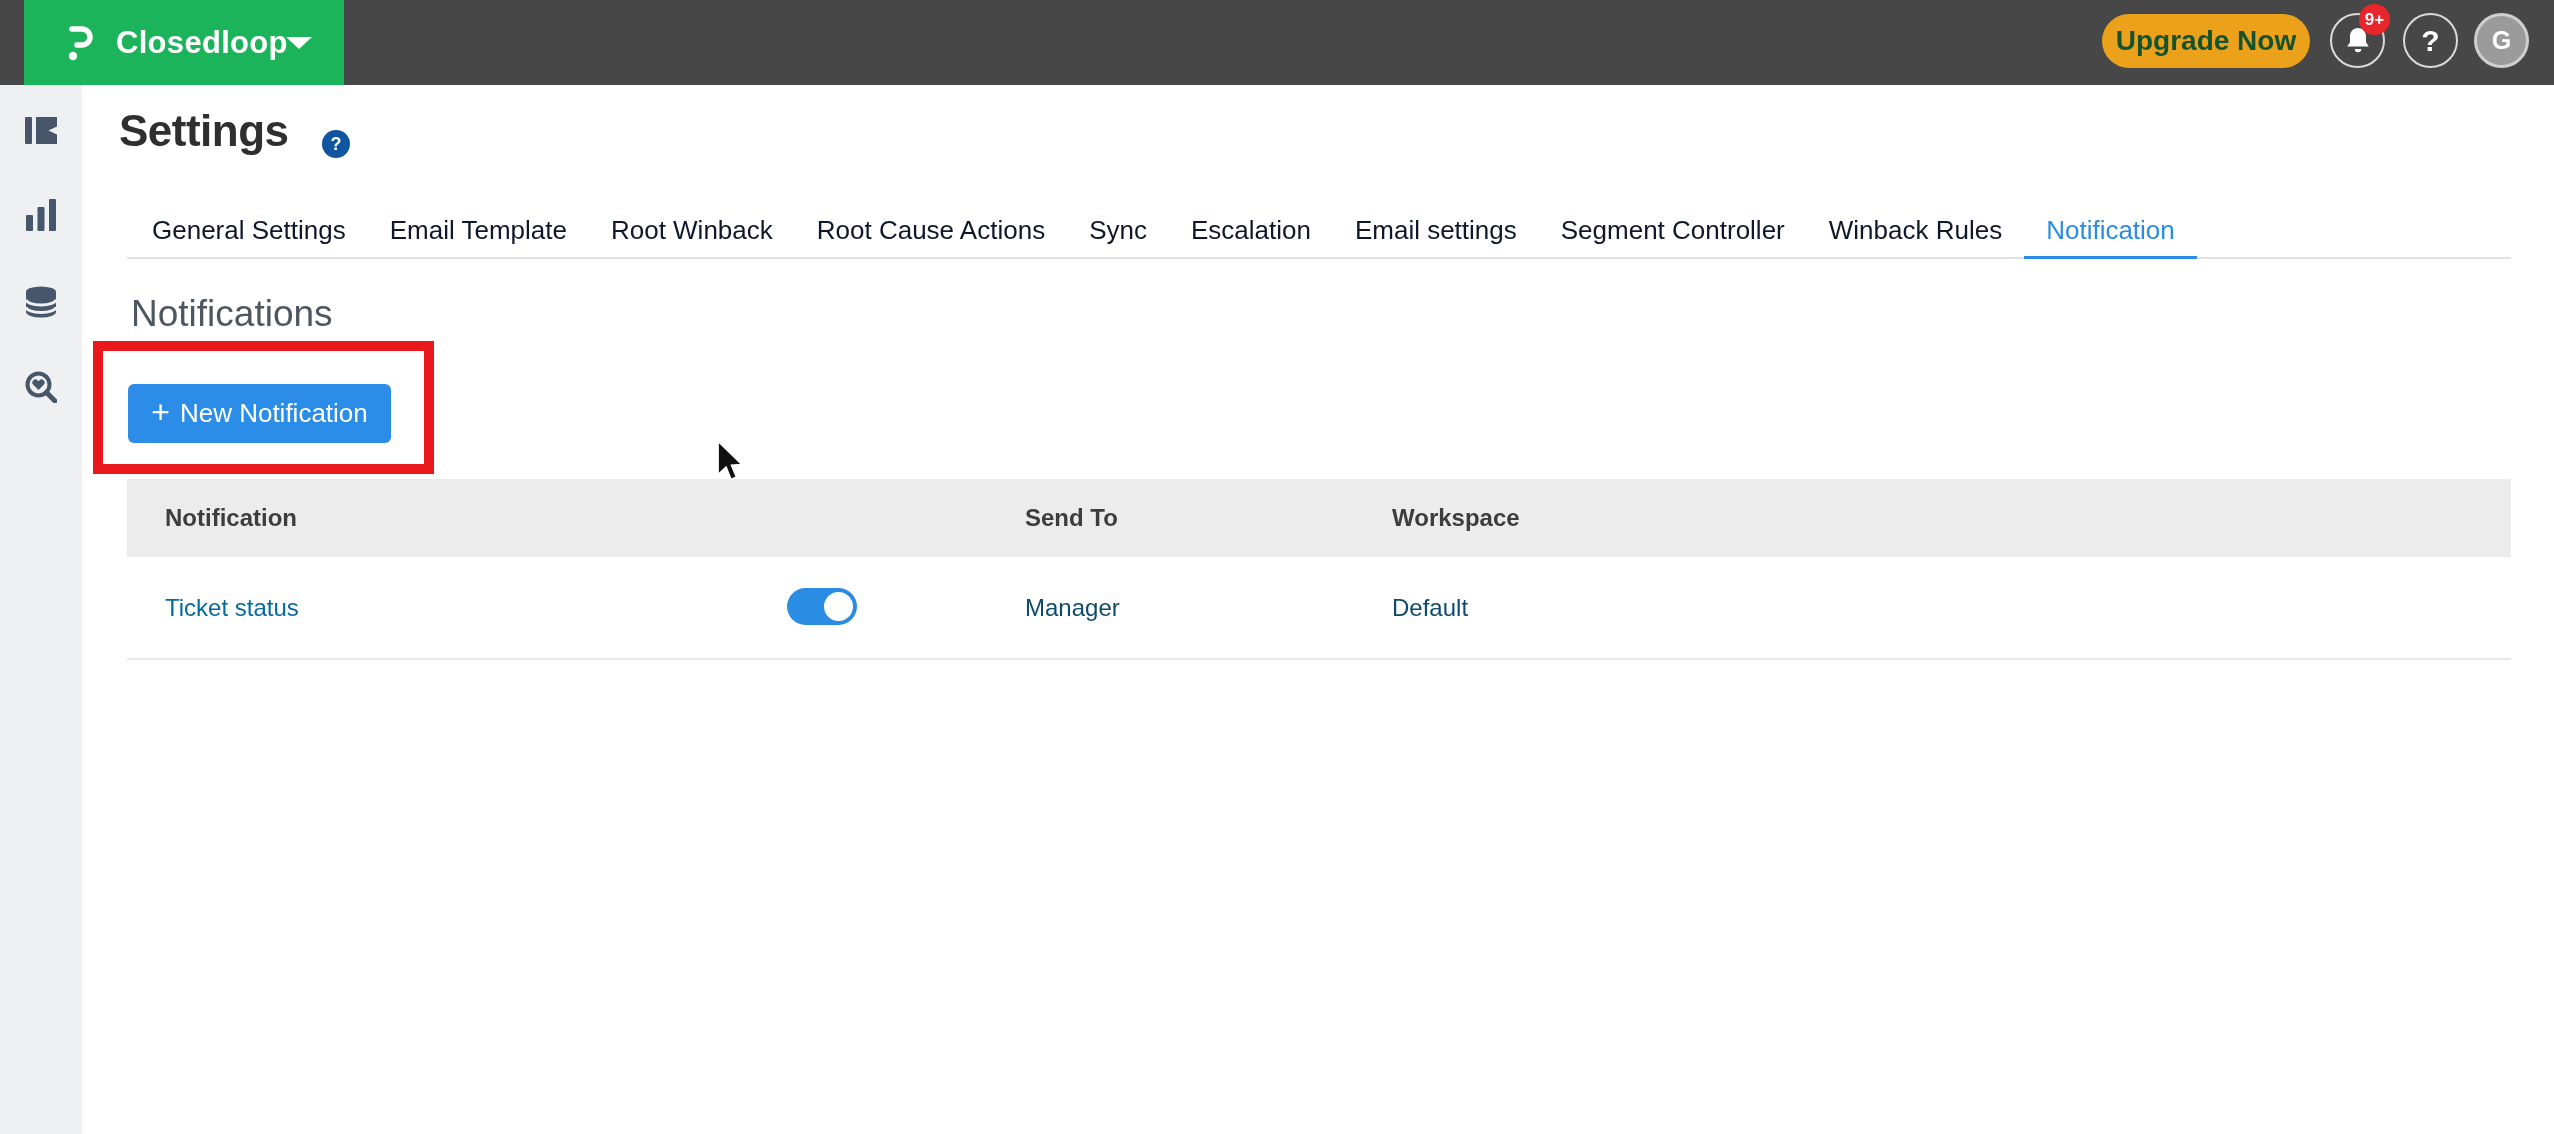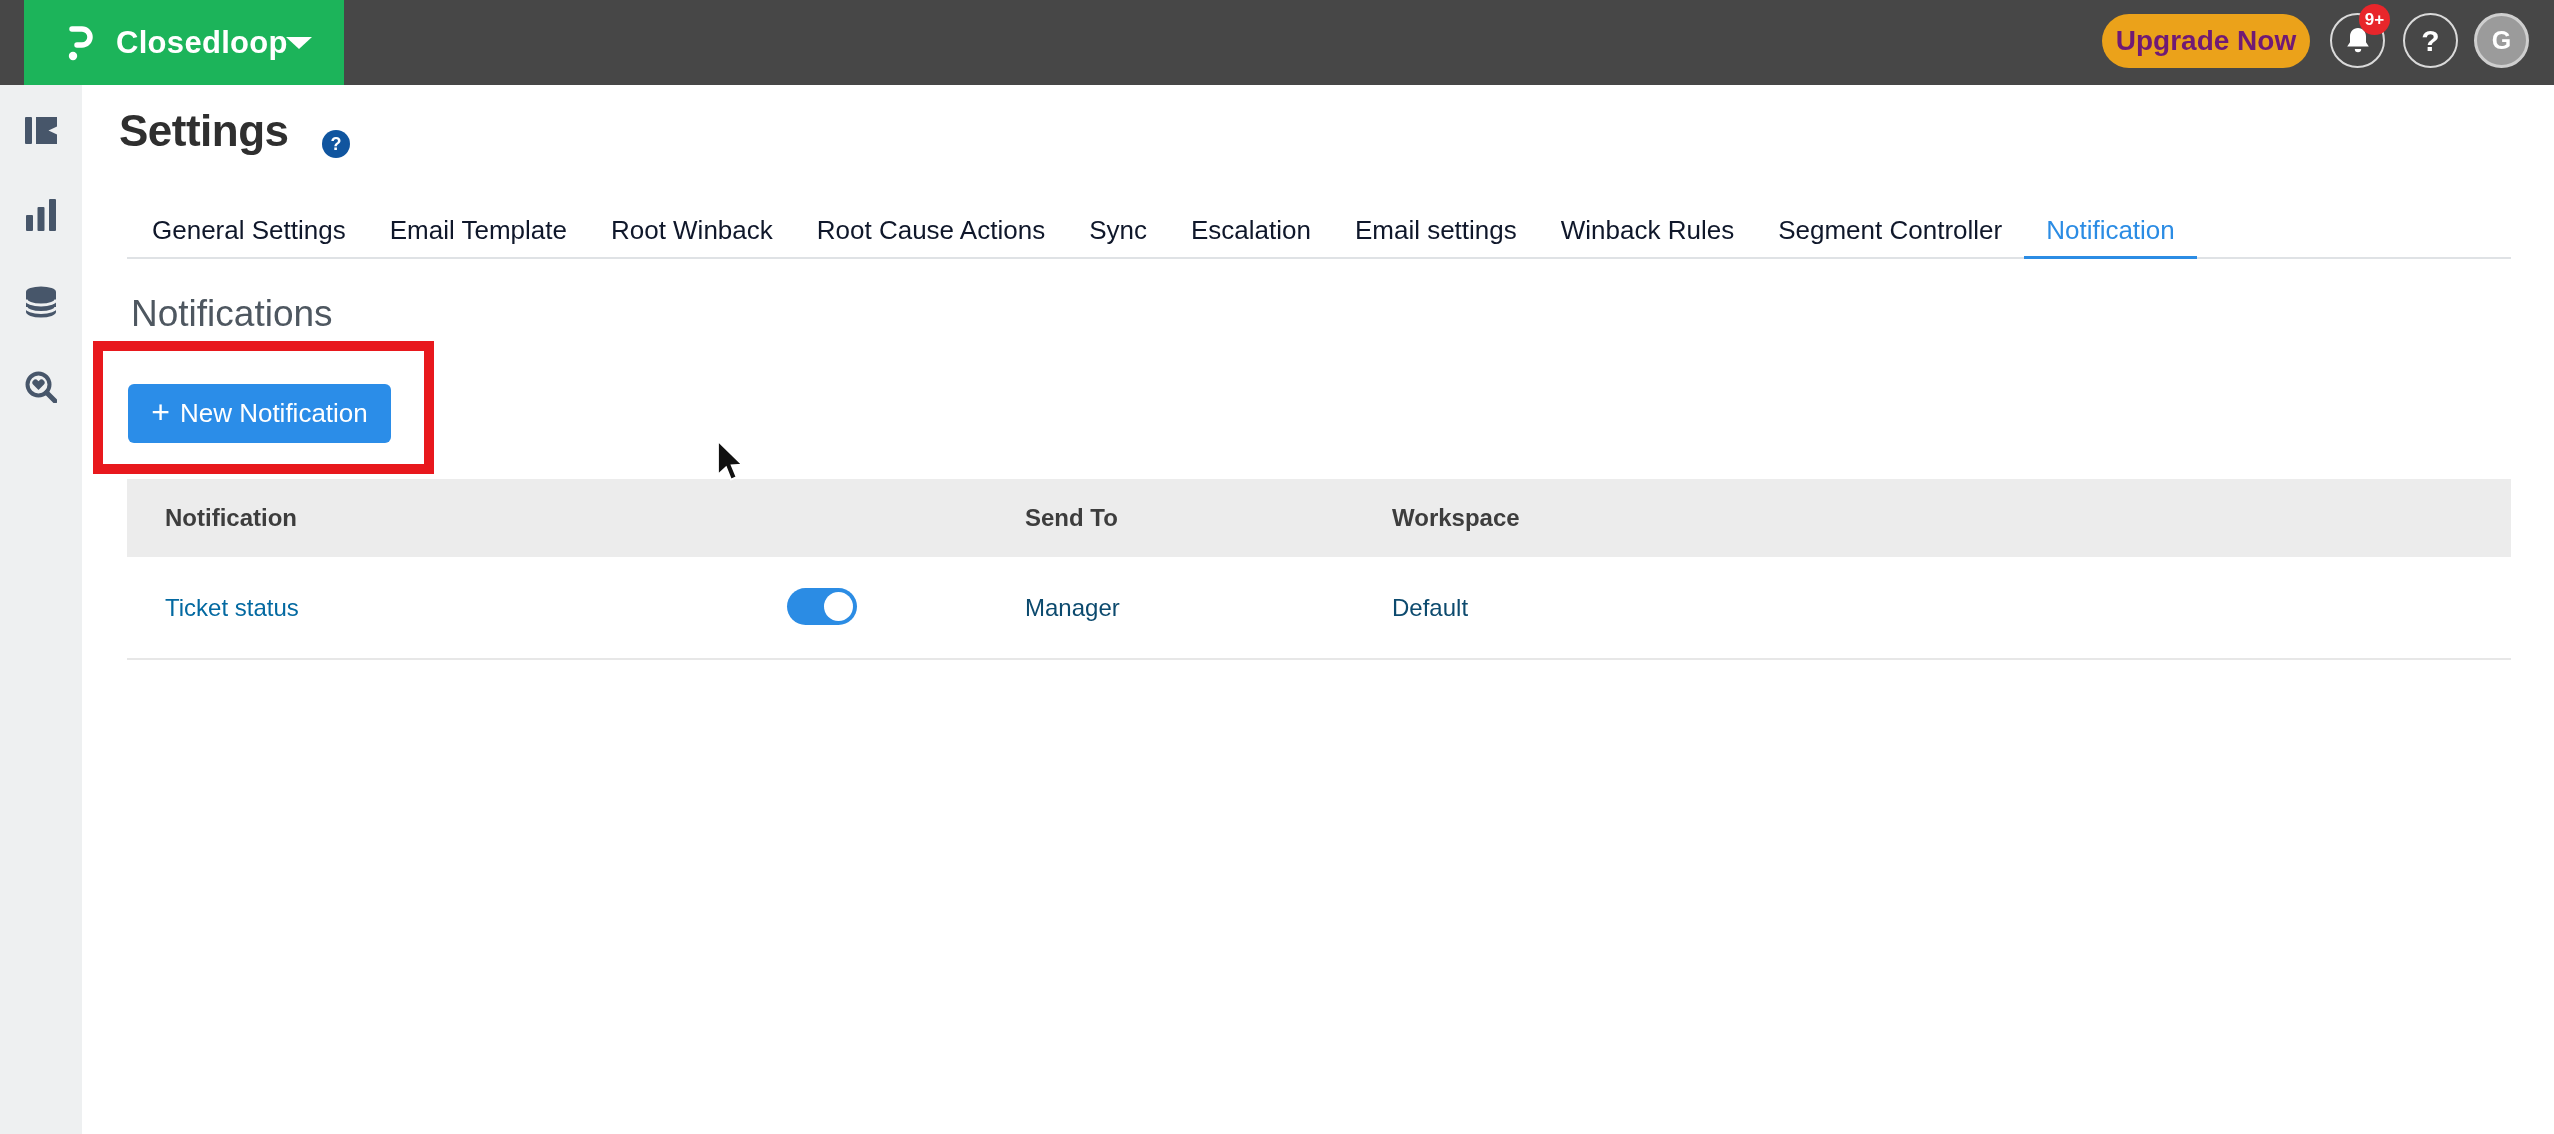--- a/index.html
+++ b/index.html
@@ -11,21 +11,21 @@
   .topbar { position:absolute; left:0; top:0; width:2554px; height:85px; background:#474747; }
   .brand { position:absolute; left:0; top:0; width:320px; height:85px; background:#1cb45a;
            display:flex; align-items:center; cursor:pointer;margin-left:24px; }
   .brand-glyph { position:absolute; left:44px; top:24px; }
   .brand-name { position:absolute; left:92px; top:0; height:85px; line-height:85px;
                 color:#fff; font-size:31px; font-weight:700; letter-spacing:.3px; }
   .brand-caret { position:absolute; left:262px; top:37px; width:0; height:0;
                  border-left:13px solid transparent; border-right:13px solid transparent;
                  border-top:12px solid #fff; }
   .upgrade-btn { position:absolute; left:2102px; top:14px; width:208px; height:54px;
-                 background:#eba21a; border:none; border-radius:27px; color:#701a75;
+                 background:#eba21a; border:none; border-radius:27px; color:#14532d;
                  font-size:28px; font-weight:600; font-family:inherit; cursor:pointer; }
   .tb-circle { position:absolute; top:13px; width:55px; height:55px; border-radius:50%;
                border:2px solid rgba(255,255,255,.8); display:flex; align-items:center;
                justify-content:center; color:#fff; cursor:pointer; }
   .tb-bell { left:2330px; }
   .tb-help { left:2403px; font-size:30px; font-weight:700; }
   .tb-avatar { left:2474px; border:3px solid #cfcfcf; background:#9b9b9b;
                font-size:25px; font-weight:600; }
   .bell-badge { position:absolute; left:2359px; top:4px; width:31px; height:31px;
                 border-radius:50%; background:#e8262b; color:#fff; font-size:17px;
@@ -152,22 +152,22 @@
 
   <div class="tabs-divider"></div>
   <div class="tabs">
     <div class="tab">General Settings</div>
     <div class="tab">Email Template</div>
     <div class="tab">Root Winback</div>
     <div class="tab">Root Cause Actions</div>
     <div class="tab">Sync</div>
     <div class="tab">Escalation</div>
     <div class="tab">Email settings</div>
+    <div class="tab">Segment Controller</div>
     <div class="tab">Winback Rules</div>
-    <div class="tab">Segment Controller</div>
     <div class="tab active">Notification</div>
   </div>
 
   <div class="section-heading">Notifications</div>
 
   <button class="new-notif-btn">
     <span class="plus">+</span>
     <span>New Notification</span>
   </button>
   <div class="annotation-rect"></div>

